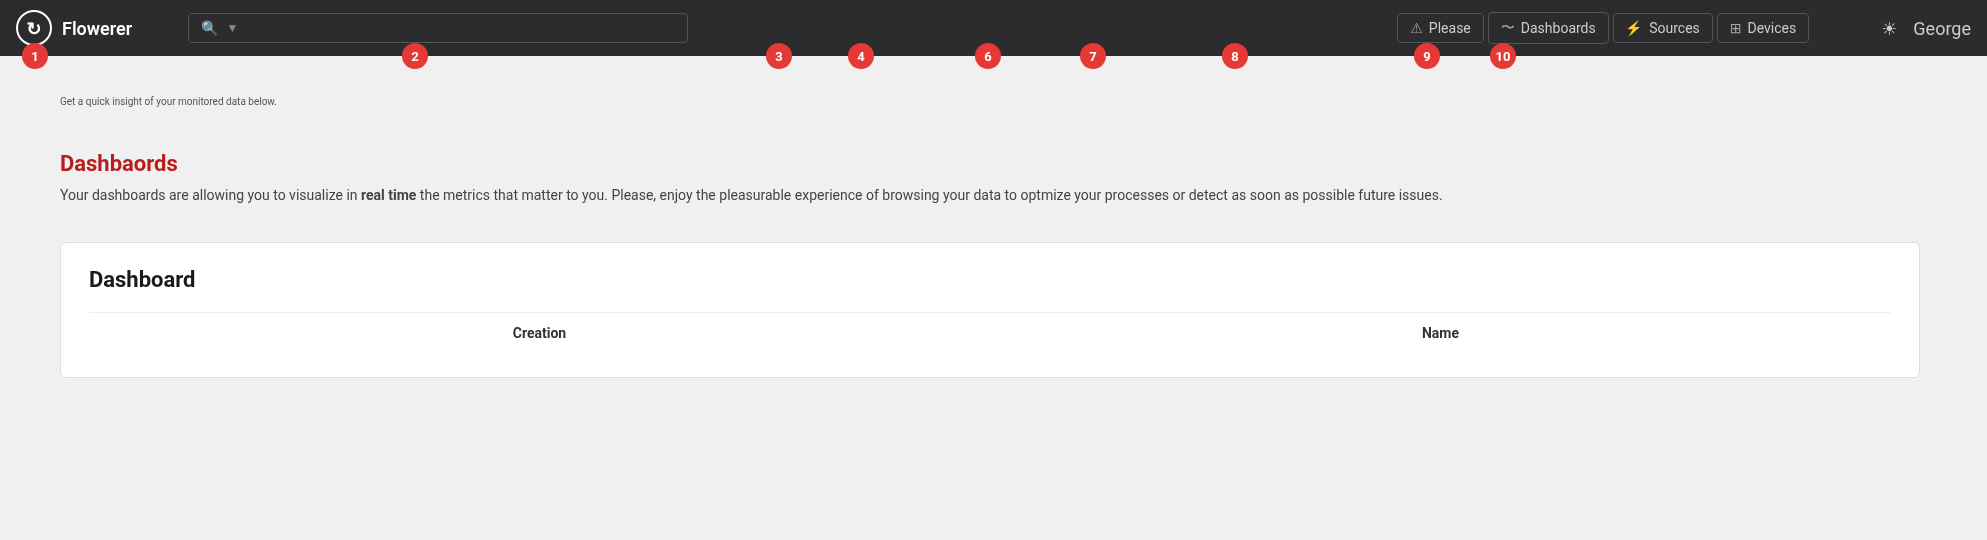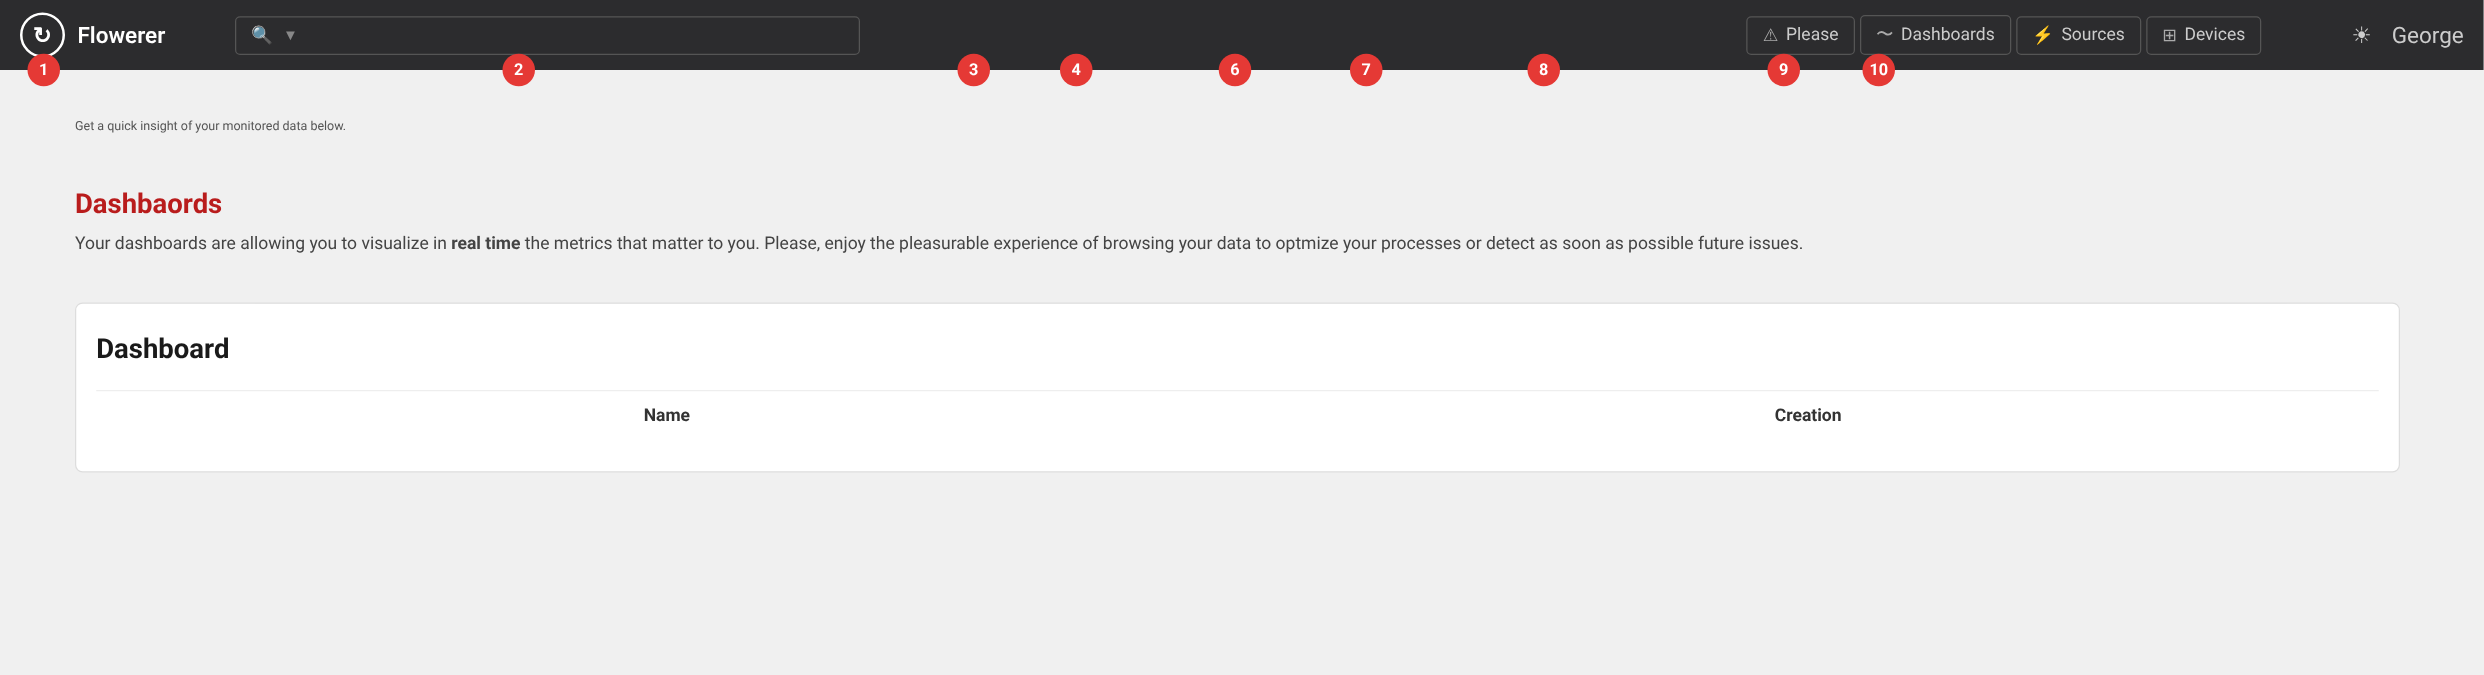--- a/index.html
+++ b/index.html
@@ -185,21 +185,21 @@
     }
 
     .section-desc strong {
       font-weight: 700;
     }
 
     .dashboard-card {
       background-color: #fff;
       border: 1px solid #ddd;
       border-radius: 6px;
-      padding: 24px 16px;
+      padding: 24px 28px;
       max-width: 1860px;
     }
 
     .card-title {
       font-size: 22px;
       font-weight: 700;
       color: #1a1a1a;
       margin-bottom: 20px;
     }
 
@@ -276,18 +276,18 @@
   <p class="welcome-subtitle">Get a quick insight of your monitored data below.</p>
 
   <h2 class="section-title">Dashbaords</h2>
   <p class="section-desc">
     <span>Your dashboards are allowing you to visualize in </span><strong>real time</strong><span> the metrics that matter to you. Please, enjoy the pleasurable experience of browsing your data to optmize your processes or detect as soon as possible future issues.</span>
   </p>
 
   <div class="dashboard-card">
     <h3 class="card-title">Dashboard</h3>
     <div class="table-header">
+      <div class="table-col-header">Creation</div>
       <div class="table-col-header">Name</div>
-      <div class="table-col-header">Creation</div>
     </div>
   </div>
 
 </main>
 
 </body></html>

